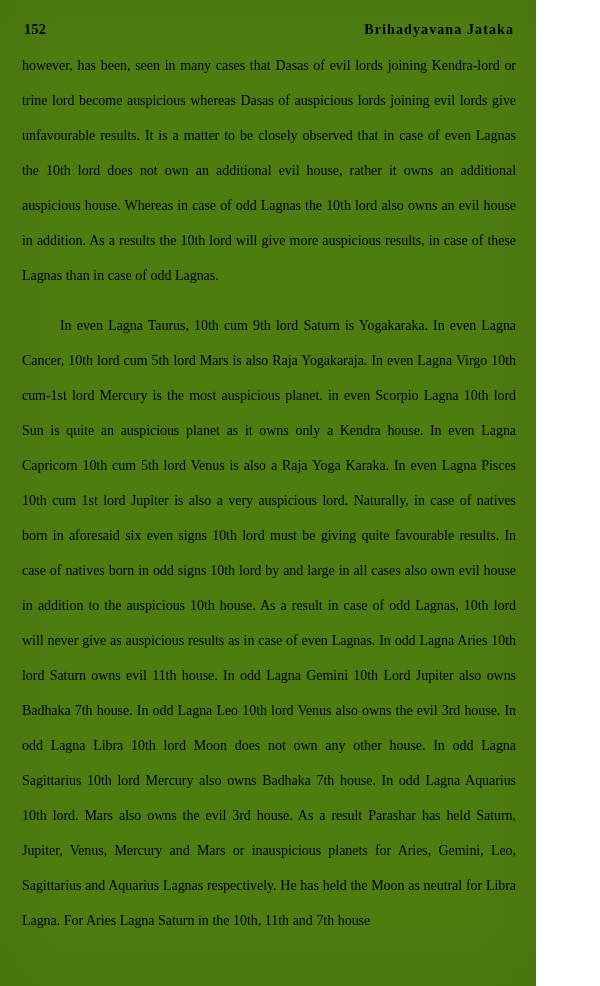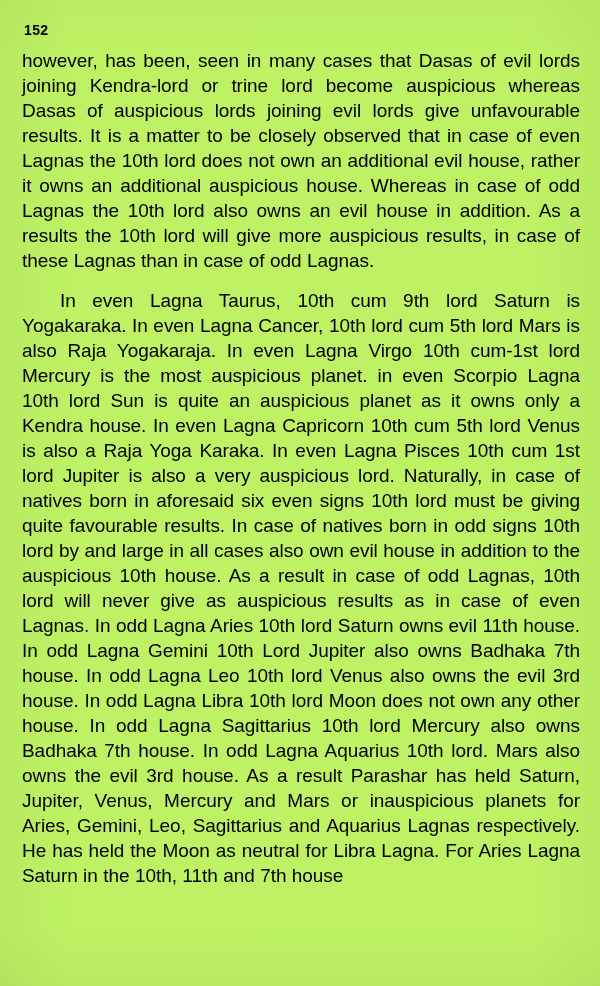--- a/index.html
+++ b/index.html
@@ -2,26 +2,26 @@
 <html><head>
 <meta charset="utf-8">
 <style>
   html, body {
     margin: 0;
     padding: 0;
     background: #ffffff;
   }
   .page {
     position: relative;
-    width: 600px;
+    width: 536px;
     height: 986px;
-    background: #bef264;
+    background: #4d7c0f;
     box-sizing: border-box;
     padding: 22px 20px 10px 22px;
-    font-family: Liberation Sans, sans-serif;
+    font-family: Liberation Serif, serif;
     color: #000000;
     overflow: hidden;
   }
   
   .page::before {
     content: "";
     position: absolute;
     inset: 0;
     background:
       linear-gradient(90deg, rgba(0,0,0,0.035) 0%, rgba(0,0,0,0.0) 12%, rgba(0,0,0,0.0) 88%, rgba(0,0,0,0.03) 100%),
@@ -40,22 +40,22 @@
     font-weight: bold;
     letter-spacing: 0.4px;
   }
   .running-title {
     font-size: 14px;
     font-weight: bold;
     letter-spacing: 1.1px;
   }
   .body-text {
     position: relative;
-    font-size: 19px;
-    line-height: 25px;
+    font-size: 14px;
+    line-height: 35px;
     text-align: justify;
     text-justify: inter-word;
     letter-spacing: -0.05px;
     word-spacing: 0.2px;
   }
   .para {
     margin: 0;
   }
   .para + .para {
     margin-top: 2px;
@@ -65,20 +65,21 @@
     margin-top: 15px;
   }
 </style>
 </head>
 <body>
 
 <div class="page">
 
   <div class="header">
     <span class="folio">152</span>
+    <span class="running-title">Brihadyavana Jataka</span>
   </div>
 
   <div class="body-text">
     <p class="para">however, has been, seen in many cases that Dasas of evil lords joining Kendra-lord or trine lord become auspicious whereas Dasas of auspicious lords joining evil lords give unfavourable results. It is a matter to be closely observed that in case of even Lagnas the 10th lord does not own an additional evil house, rather it owns an additional auspicious house. Whereas in case of odd Lagnas the 10th lord also owns an evil house in addition. As a results the 10th lord will give more auspicious results, in case of these Lagnas than in case of odd Lagnas.</p>
     <p class="para indent">In even Lagna Taurus, 10th cum 9th lord Saturn is Yogakaraka. In even Lagna Cancer, 10th lord cum 5th lord Mars is also Raja Yogakaraja. In even Lagna Virgo 10th cum-1st lord Mercury  is the most auspicious planet. in even Scorpio Lagna 10th lord Sun is quite an auspicious planet as it owns only a Kendra house. In even Lagna Capricorn 10th cum 5th lord Venus is also a Raja Yoga Karaka. In even Lagna Pisces 10th cum 1st lord Jupiter is also a very auspicious lord. Naturally, in case of natives born in aforesaid six even signs 10th lord must be giving quite favourable results. In case of natives born in odd signs 10th lord by and large in all cases also own evil house in addition to the auspicious 10th house. As a result in case of odd Lagnas, 10th lord will never give as auspicious results as in case of even Lagnas. In odd Lagna Aries 10th lord  Saturn owns evil 11th house. In odd Lagna Gemini 10th Lord Jupiter also owns Badhaka 7th house. In odd Lagna Leo 10th lord Venus also owns the evil 3rd house. In odd Lagna Libra 10th lord Moon does not own any other house. In odd Lagna Sagittarius 10th lord Mercury also owns Badhaka 7th house. In odd Lagna Aquarius 10th lord. Mars also owns the evil 3rd house. As a result Parashar has held Saturn, Jupiter, Venus, Mercury and Mars or inauspicious planets for Aries, Gemini, Leo, Sagittarius and Aquarius Lagnas respectively. He has held the Moon as neutral for Libra Lagna. For Aries Lagna Saturn in the 10th, 11th and 7th house</p>
   </div>
 
 </div>
 
 </body></html>

